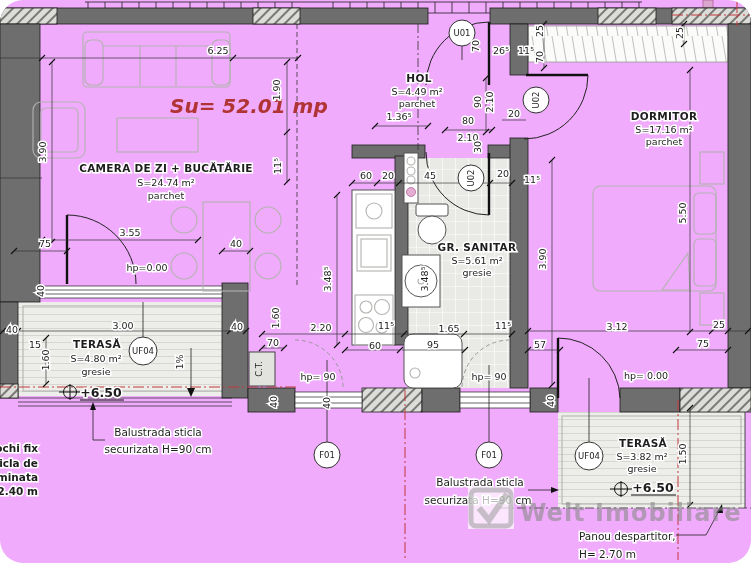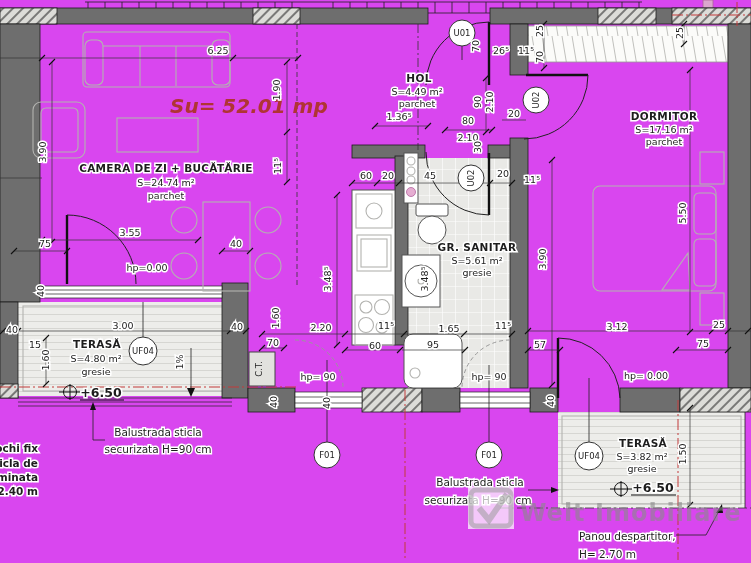--- a/index.html
+++ b/index.html
@@ -1,16 +1,16 @@
 <!DOCTYPE html>
 <html><head>
 <meta charset="utf-8">
 <style>
   html,body{margin:0;padding:0;background:#ffffff;}
-  #stage{width:751px;height:563px;position:relative;background:#d946ef;overflow:hidden;}
+  #stage{width:751px;height:563px;position:relative;background:#f0abfc;overflow:hidden;border-radius:23px;}
   svg{display:block;font-family:"DejaVu Sans","Liberation Sans",sans-serif;}
   .wall{fill:#6e6e6e;stroke:#1c1c1c;stroke-width:.8;}
   .hatchw{fill:url(#hatch);stroke:#1c1c1c;stroke-width:.8;}
   .thin{stroke:#222;stroke-width:.8;fill:none;}
   .dimline{stroke:#333;stroke-width:.7;fill:none;}
   .ticks{stroke:#111;stroke-width:1.1;fill:none;}
   .furn{fill:none;stroke:#b3b3b0;stroke-width:1.1;}
   .fix{fill:#fff;stroke:#555;stroke-width:1;}
   .doorarc{fill:none;stroke:#222;stroke-width:1;}
   .leaf{stroke:#111;stroke-width:2.4;}

